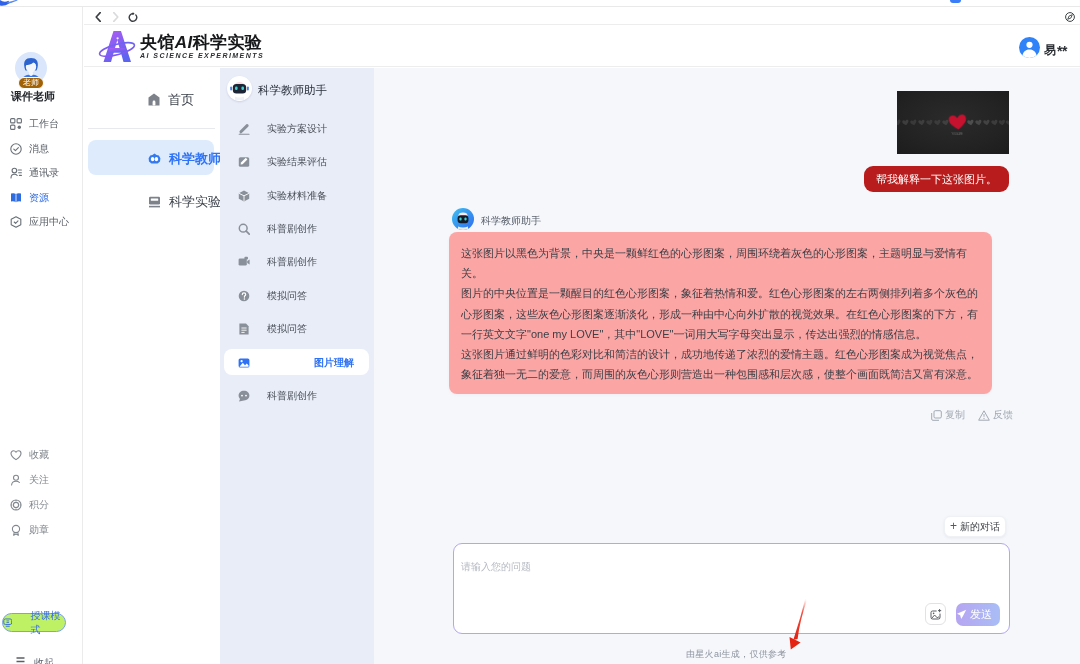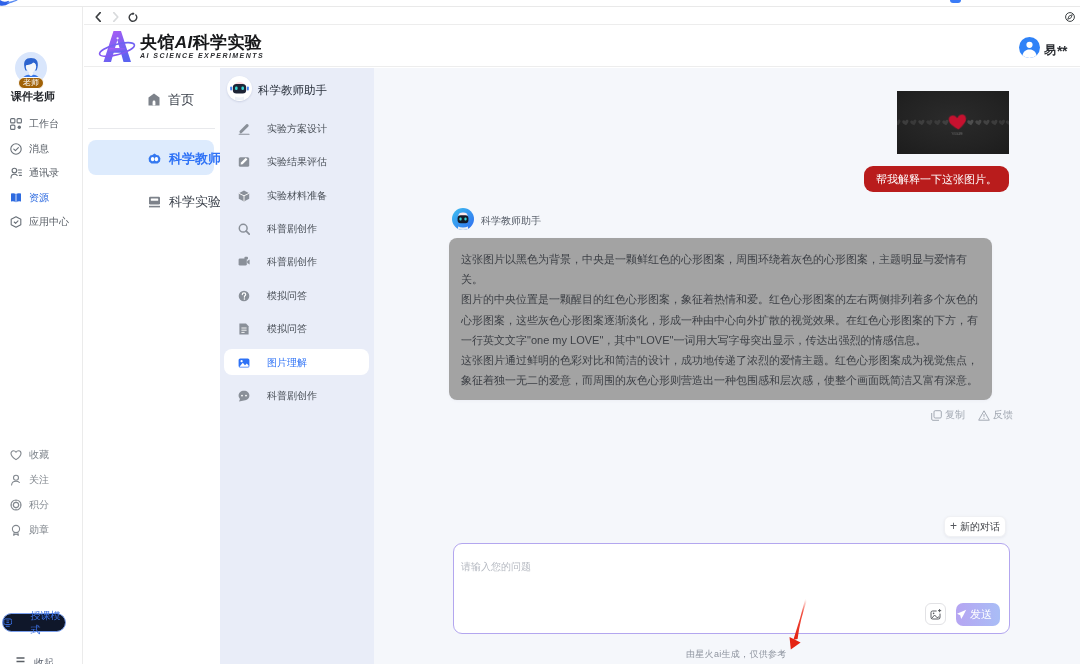--- a/index.html
+++ b/index.html
@@ -16,21 +16,21 @@
   #col3    { left:220px; top:68px; width:154px; height:596px; background:#e9edf8; }
   #main    { left:374px; top:68px; width:706px; height:596px; background:#f5f7fb; }
   .sitem, .sitem2 { display:flex; align-items:center; gap:7px; height:24.5px; font-size:10px; color:#555b63; }
   .sitem2 { height:25.2px; color:#81878e; }
   .sitem.blue span { color:#2e6be0; }
   .sitem svg, .sitem2 svg { flex:0 0 auto; }
   .c2item { display:flex; align-items:center; gap:8px; font-size:13px; height:13px;padding-left:48px; }
   .c2item svg { flex:0 0 auto; }
   .c3i { display:flex; align-items:center; gap:16px; height:33.45px; font-size:10px; color:#4a5058; }
   .c3i svg { flex:0 0 auto; margin-right:1px; }
-  .c3i.sel span { color:#2e72f6; font-weight:400; }
+  .c3i.sel span { color:#2e72f6; font-weight:700;margin-left:47px; }
 </style>
 </head>
 <body>
 <div id="stage">
   <div class="abs" id="topstrip"></div>
   <div class="abs" id="sidebar"></div>
 
   <svg class="abs" style="left:0;top:0" width="19" height="6" viewBox="0 0 19 6">
     <path d="M0,5.5 L0,0 Q4,3 8.5,0.8 L9.5,3.2 Q4.5,6.5 0,5.5 Z" fill="#2f62e8"></path>
     <path d="M7,2.2 Q12,1.5 17,-0.5 L17.5,0.5 Q12,3 7.8,3.6 Z" fill="#5b8cf2"></path>
@@ -112,21 +112,21 @@
       </div>
     <div class="sitem2">
         <svg width="12" height="12" viewBox="0 0 12 12">
           <circle cx="6" cy="5" r="3.6" fill="none" stroke="#82888f" stroke-width="1.1"></circle>
           <path d="M4.4 8.2 L3.6 11.2 L6 10 L8.4 11.2 L7.6 8.2" fill="none" stroke="#82888f" stroke-width="1.1" stroke-linejoin="round"></path>
         </svg>
         <span>勋章</span>
       </div>
   </div>
 
-  <div class="abs" style="left:2px;top:613px;width:64px;height:19px;border:1px solid #7ba0ee;border-radius:10px;background:#0f172a;display:flex;align-items:center;justify-content:center;gap:18px">
+  <div class="abs" style="left:2px;top:613px;width:64px;height:19px;border:1px solid #7ba0ee;border-radius:10px;background:#bef264;display:flex;align-items:center;justify-content:center;gap:18px">
     <svg width="11" height="11" viewBox="0 0 12 12">
         <rect x="1" y="1.5" width="10" height="7" rx="2" fill="none" stroke="#3a6fe0" stroke-width="1.2"></rect>
         <path d="M4 10.8 L8 10.8" stroke="#3a6fe0" stroke-width="1.2" stroke-linecap="round"></path>
         <path d="M4.4 4 L7.6 4 M4.4 6 L7.6 6" stroke="#3a6fe0" stroke-width="1"></path>
       </svg>
     <span style="font-size:10px;color:#3a6fe0">授课模式</span>
   </div>
 
   <div class="abs" style="left:16px;top:656px;display:flex;align-items:center;gap:9px">
     <svg width="9" height="12" viewBox="0 0 9 12">
@@ -322,21 +322,21 @@
     <svg width="22" height="22" viewBox="0 0 22 22">
       <ellipse cx="11" cy="8" rx="4.6" ry="3.4" fill="#fbe9ee"></ellipse>
       <rect x="5.6" y="7.3" width="10.8" height="8" rx="3" fill="#131a2a"></rect>
       <rect x="7.4" y="9.5" width="2.2" height="2.9" rx="1" fill="#37d6d3"></rect>
       <rect x="12.4" y="9.5" width="2.2" height="2.9" rx="1" fill="#37d6d3"></rect>
       <path d="M6 18.6 Q11 20.4 16 18.6 L16 22 L6 22 Z" fill="#e8edf5"></path>
     </svg>
   </div>
   <div class="abs" style="left:481px;top:214px;font-size:10px;color:#565d68">科学教师助手</div>
 
-  <div class="abs" id="card" style="left:449px;top:238px;width:543px;height:162px;background:#a3a3a3;border-radius:8px;box-shadow:0 1px 3px rgba(100,110,140,0.06)">
+  <div class="abs" id="card" style="left:449px;top:232px;width:543px;height:162px;background:#fca5a5;border-radius:8px;box-shadow:0 1px 3px rgba(100,110,140,0.06)">
     <div style="padding:11px 12px;font-size:11px;line-height:20.2px;color:#3d4046;white-space:nowrap">这张图片以黑色为背景，中央是一颗鲜红色的心形图案，周围环绕着灰色的心形图案，主题明显与爱情有<br>关。<br>图片的中央位置是一颗醒目的红色心形图案，象征着热情和爱。红色心形图案的左右两侧排列着多个灰色的<br>心形图案，这些灰色心形图案逐渐淡化，形成一种由中心向外扩散的视觉效果。在红色心形图案的下方，有<br>一行英文文字"one my LOVE"，其中"LOVE"一词用大写字母突出显示，传达出强烈的情感信息。<br>这张图片通过鲜明的色彩对比和简洁的设计，成功地传递了浓烈的爱情主题。红色心形图案成为视觉焦点，<br>象征着独一无二的爱意，而周围的灰色心形则营造出一种包围感和层次感，使整个画面既简洁又富有深意。</div>
   </div>
 
   <div class="abs" style="left:813px;top:408px;width:200px;display:flex;justify-content:flex-end;gap:13px;font-size:10px;color:#a3a9b3;align-items:flex-end">
     <span style="display:flex;align-items:center;gap:3px"><svg width="11" height="11" viewBox="0 0 11 11">
           <rect x="3" y="0.7" width="7.3" height="7.3" rx="1.2" fill="none" stroke="#a3a9b3" stroke-width="1"></rect>
           <path d="M7.6 10.3 L1.9 10.3 Q0.7 10.3 0.7 9.1 L0.7 3.4" fill="none" stroke="#a3a9b3" stroke-width="1" stroke-linecap="round"></path>
         </svg>复制</span>
     <span style="display:flex;align-items:center;gap:3px"><svg width="12" height="11" viewBox="0 0 12 11">
           <path d="M6 0.8 L11.3 10.2 L0.7 10.2 Z" fill="none" stroke="#a3a9b3" stroke-width="1" stroke-linejoin="round"></path>

